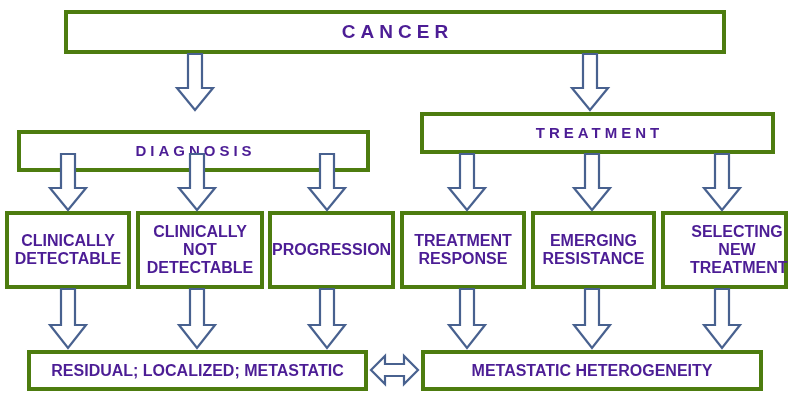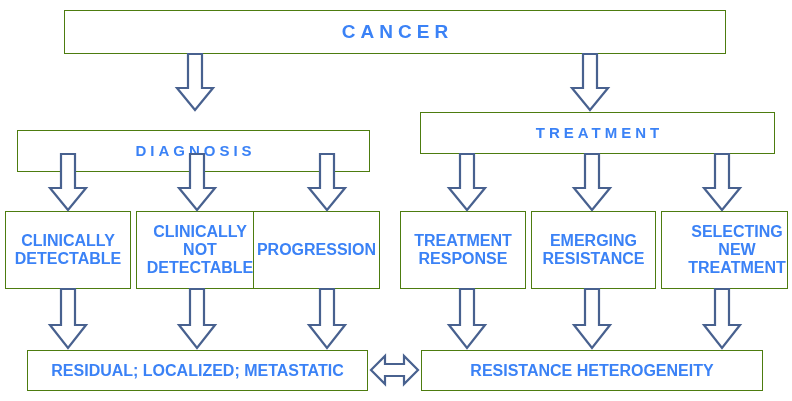--- a/index.html
+++ b/index.html
@@ -11,27 +11,27 @@
     position: relative;
     width: 792px;
     height: 401px;
     background: #ffffff;
     overflow: hidden;
     font-family: "Liberation Sans", sans-serif;
   }
   .node {
     position: absolute;
     box-sizing: border-box;
-    border: 1px solid #4d7c0f;
+    border: 4px solid #4d7c0f;
     background: #ffffff;
     display: flex;
     align-items: center;
     justify-content: center;
     text-align: center;
-    color: #3b82f6;
+    color: #4c1d95;
     font-weight: bold;
     line-height: 1.12;
   }
   .node-label {
     display: block;
     width: 100%;
     white-space: pre-line;
   }
   .lvl1 {
     font-size: 19px;
@@ -84,21 +84,21 @@
     <span class="node-label">CLINICALLY
 DETECTABLE</span>
   </div>
 
   <div class="node lvl3" style="left:136px; top:211px; width:128px; height:78px;">
     <span class="node-label">CLINICALLY
 NOT
 DETECTABLE</span>
   </div>
 
-  <div class="node lvl3" style="left:253px; top:211px; width:127px; height:78px;">
+  <div class="node lvl3" style="left:268px; top:211px; width:127px; height:78px;">
     <span class="node-label">PROGRESSION</span>
   </div>
 
   <div class="node lvl3" style="left:400px; top:211px; width:126px; height:78px;">
     <span class="node-label">TREATMENT
 RESPONSE</span>
   </div>
 
   <div class="node lvl3" style="left:531px; top:211px; width:125px; height:78px;">
     <span class="node-label">EMERGING
@@ -109,21 +109,21 @@
     <span class="node-label">SELECTING
 NEW
 TREATMENT</span>
   </div>
 
   <div class="node lvl4" style="left:27px; top:350px; width:341px; height:41px;">
     <span class="node-label">RESIDUAL; LOCALIZED; METASTATIC</span>
   </div>
 
   <div class="node lvl4" style="left:421px; top:350px; width:342px; height:41px;">
-    <span class="node-label">RESISTANCE HETEROGENEITY</span>
+    <span class="node-label">METASTATIC HETEROGENEITY</span>
   </div>
 
   <div class="arrow-layer">
     <svg width="792" height="401" viewBox="0 0 792 401" xmlns="http://www.w3.org/2000/svg">
       <g fill="#ffffff" stroke="#48618f" stroke-width="2.2" stroke-linejoin="miter">
 
         <path d="M 188,54 L 202,54 L 202,88 L 213,88 L 195,110 L 177,88 L 188,88 Z"></path>
 
         <path d="M 583,54 L 597,54 L 597,88 L 608,88 L 590,110 L 572,88 L 583,88 Z"></path>
 

